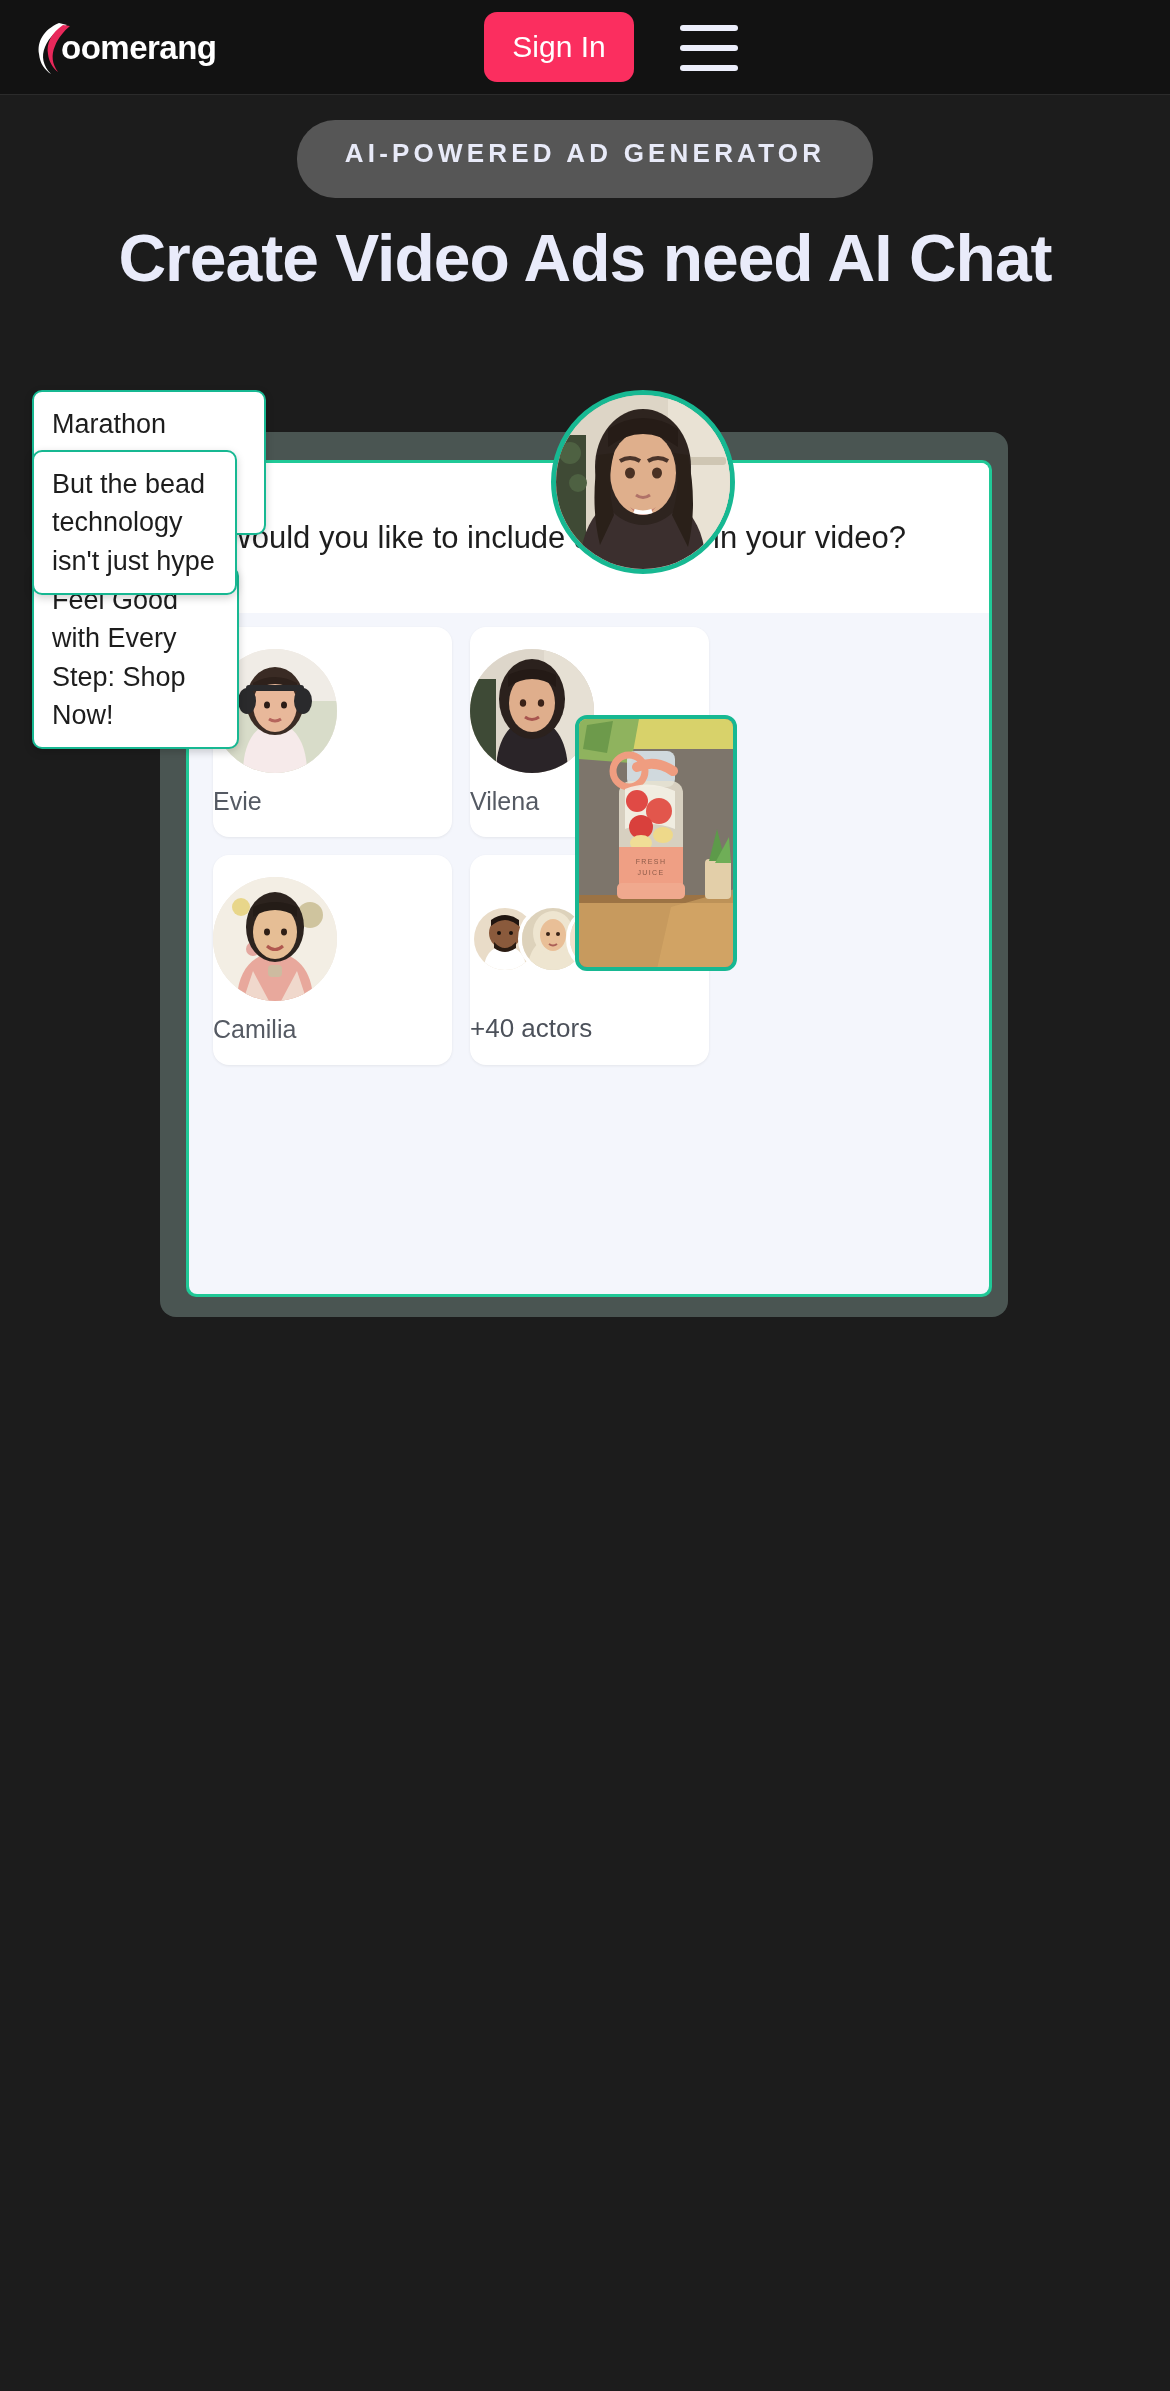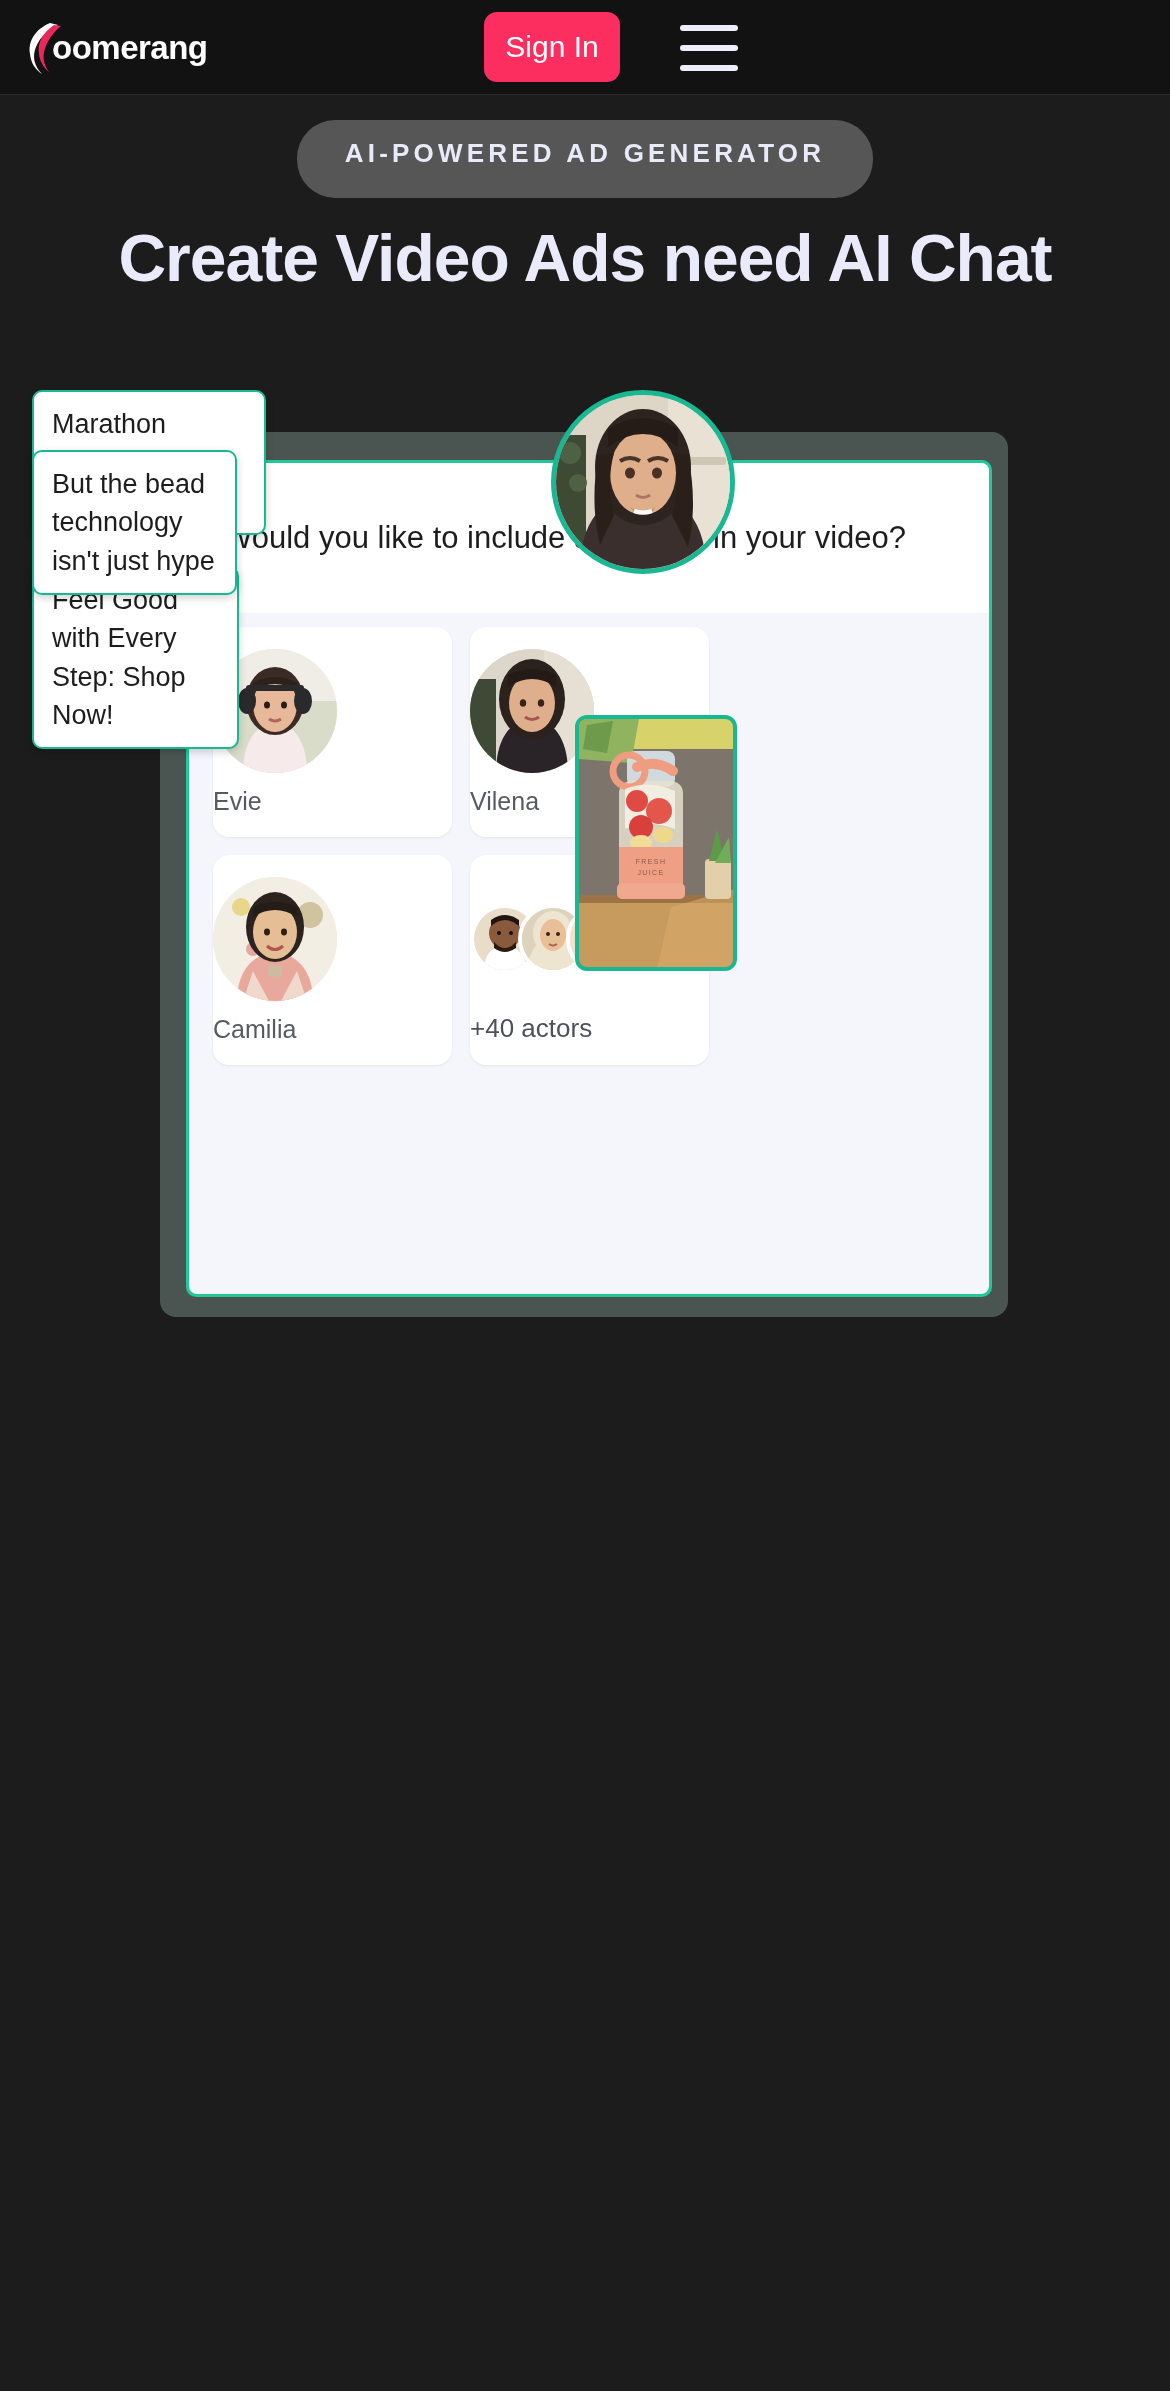--- a/index.html
+++ b/index.html
@@ -12,29 +12,29 @@
   }
   #page { position:relative; width:1170px; height:2391px; background:#1c1c1c; }
 
   
   .header {
     position:absolute; top:0; left:0; width:1170px; height:95px;
     background:#121212;
     border-bottom:1px solid #2b2b2b;
     display:flex; align-items:center;
   }
-  .logo-wrap { position:absolute; left:20px; top:20px; display:flex; align-items:center; }
+  .logo-wrap { position:absolute; left:29px; top:20px; display:flex; align-items:center; }
   .logo-mark { width:42px; height:56px; position:relative; margin-right:0px; }
   .logo-text {
     color:#ffffff; font-size:33px; font-weight:bold;
     letter-spacing:-0.5px; margin-left:-10px;
   }
   .signin-btn {
     position:absolute; left:484px; top:12px;
-    width:136px; height:70px;
+    width:150px; height:70px;
     background:#fb2e5f; color:#ffffff;
     border:none; border-radius:13px;
     font-size:30px; font-family:"Liberation Sans", sans-serif;
     font-weight:normal;
     cursor:pointer;
     display:flex; align-items:center; justify-content:center;
   }
   .burger {
     position:absolute; left:680px; top:25px;
     width:58px; height:46px;

